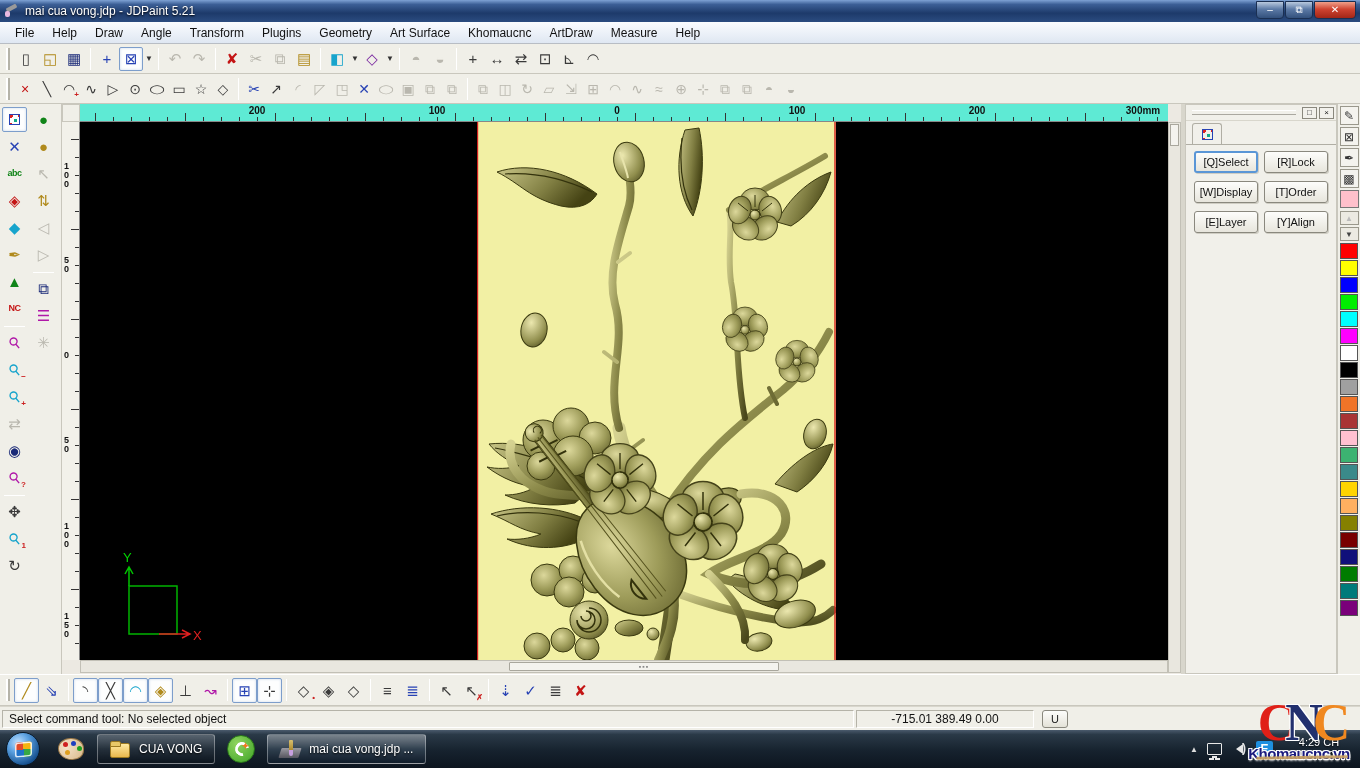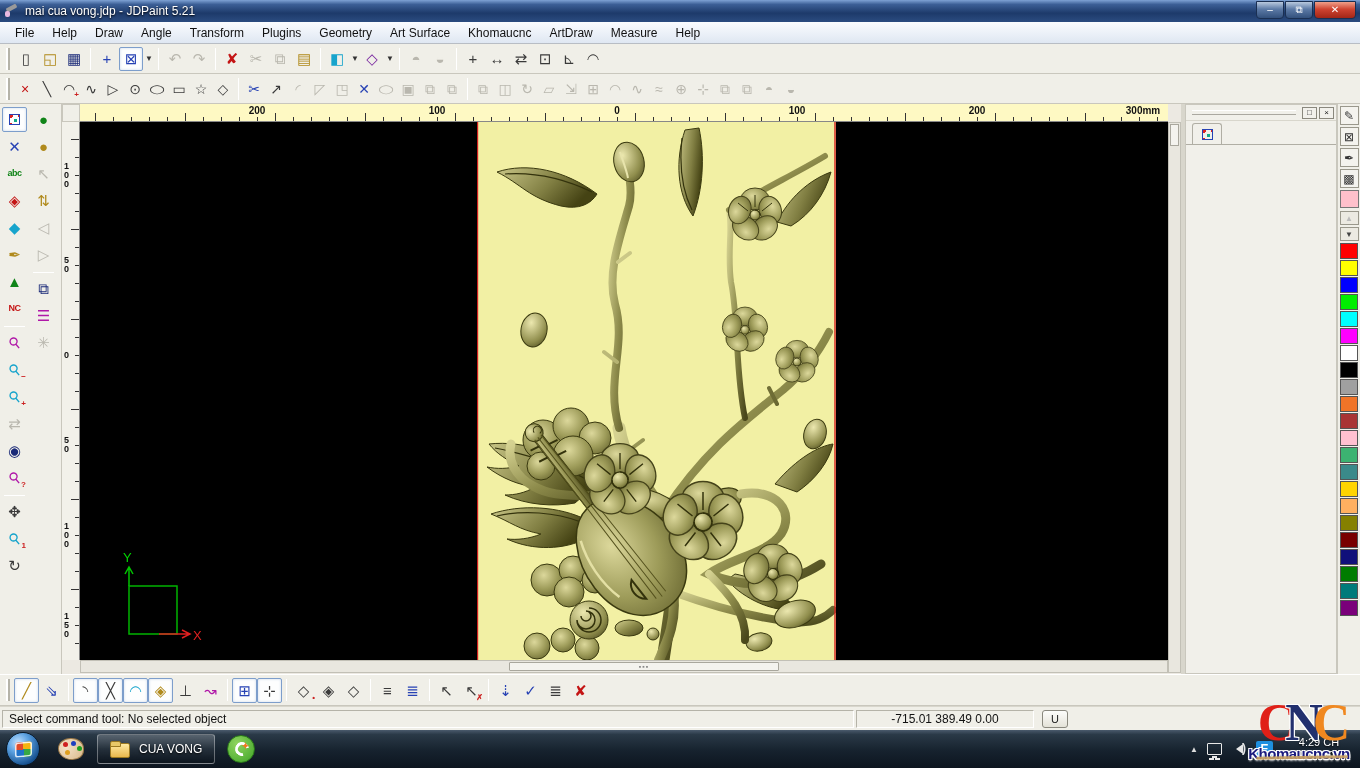--- a/index.html
+++ b/index.html
@@ -39,21 +39,21 @@
   .c-gold{color:#b08a1c}.c-navy{color:#1a2a78}.c-magenta{color:#b018a8}.c-purple{color:#7a28a0}
 
   
   .workspace { position:absolute; top:104px; left:0; right:0; height:570px; background:#ece9e2; }
   .toolbox { position:absolute; left:0; top:0; bottom:0; width:62px; background:#f0efe8; border-right:1px solid #c9c7bd; display:flex; }
   .tcol { width:29px; display:flex; flex-direction:column; align-items:center; padding-top:3px; }
   .tcol .ti { width:25px; height:25px; margin-bottom:2px; }
   .tsep { width:21px; height:1px; background:#b9b7ac; border-bottom:1px solid #fff; margin:3px 0; }
 
   .corner { position:absolute; left:62px; top:0; width:18px; height:18px; background:#f0efe8; border:1px solid #c9c7bd; }
-  .rulerH { position:absolute; left:80px; top:0; width:1088px; height:18px; background:#fef9c3; border-bottom:1px solid #888; overflow:hidden; }
+  .rulerH { position:absolute; left:80px; top:0; width:1088px; height:18px; background:#5eead4; border-bottom:1px solid #888; overflow:hidden; }
   .rulerV { position:absolute; left:62px; top:18px; width:18px; height:538px; background:#f2f1ea; border-right:1px solid #888; overflow:hidden; }
   .tickH { position:absolute; bottom:0; width:1px; background:#333; }
   .tickV { position:absolute; right:0; height:1px; background:#333; }
   .rlabH { position:absolute; top:1px; transform:translateX(-50%); font-size:10px; font-weight:bold; color:#111; }
   .rlabV { position:absolute; left:2px; transform:translateY(-50%); font-size:9px; font-weight:bold; color:#111; display:flex; flex-direction:column; align-items:center; line-height:9px; }
 
   .canvas { position:absolute; left:80px; top:18px; width:1088px; height:538px; background:#000; overflow:hidden; }
   .art-panel { position:absolute; left:397px; top:0; width:359px; height:538px; }
   .origin { position:absolute; left:35px; top:428px; }
 
@@ -808,20 +808,28 @@
       <div class="rpanel-head">
         <div class="rgrip"></div>
         <div class="mini">□</div>
         <div class="mini">×</div>
       </div>
       <div class="rtabs">
         <div class="rtab">
             <div class="marq"></div>
           </div>
       </div>
+      <div class="rbtns" id="rbtns">
+          <div class="rbtn focused">[Q]Select</div>
+          <div class="rbtn">[R]Lock</div>
+          <div class="rbtn">[W]Display</div>
+          <div class="rbtn">[T]Order</div>
+          <div class="rbtn">[E]Layer</div>
+          <div class="rbtn">[Y]Align</div>
+        </div>
     </div>
 
     <div class="cstrip" id="cstrip">
         <div class="cbtn c-gold">✎</div>
         <div class="cbtn">⊠</div>
         <div class="cbtn c-blue">✒</div>
         <div class="cbtn c-magenta">▩</div>
         <div class="cur-swatch" style="background: rgb(255, 192, 203);"></div>
         <div class="arrbtn disabled">▲</div>
         <div class="arrbtn">▼</div>
@@ -960,20 +968,28 @@
     <div class="task-btn">
       <div class="folder-ico"></div>
       <span>CUA VONG</span>
     </div>
     <div class="tb-ico">
       <div class="coccoc">
           <i></i>
           <b>✦</b>
         </div>
     </div>
+    <div class="task-btn active">
+      <div class="jdp-ico">
+          <div class="block"></div>
+          <div class="rod"></div>
+          <div class="bit"></div>
+        </div>
+      <span>mai cua vong.jdp ...</span>
+    </div>
     <div class="tray">
       <span class="tray-up">▲</span>
       <div class="net-ico"></div>
       <div class="spk-ico"></div>
       <div class="e-ico">E</div>
       <div class="clock">
         <div>4:29 CH</div>
         <div>30/09/2018</div>
       </div>
     </div>

